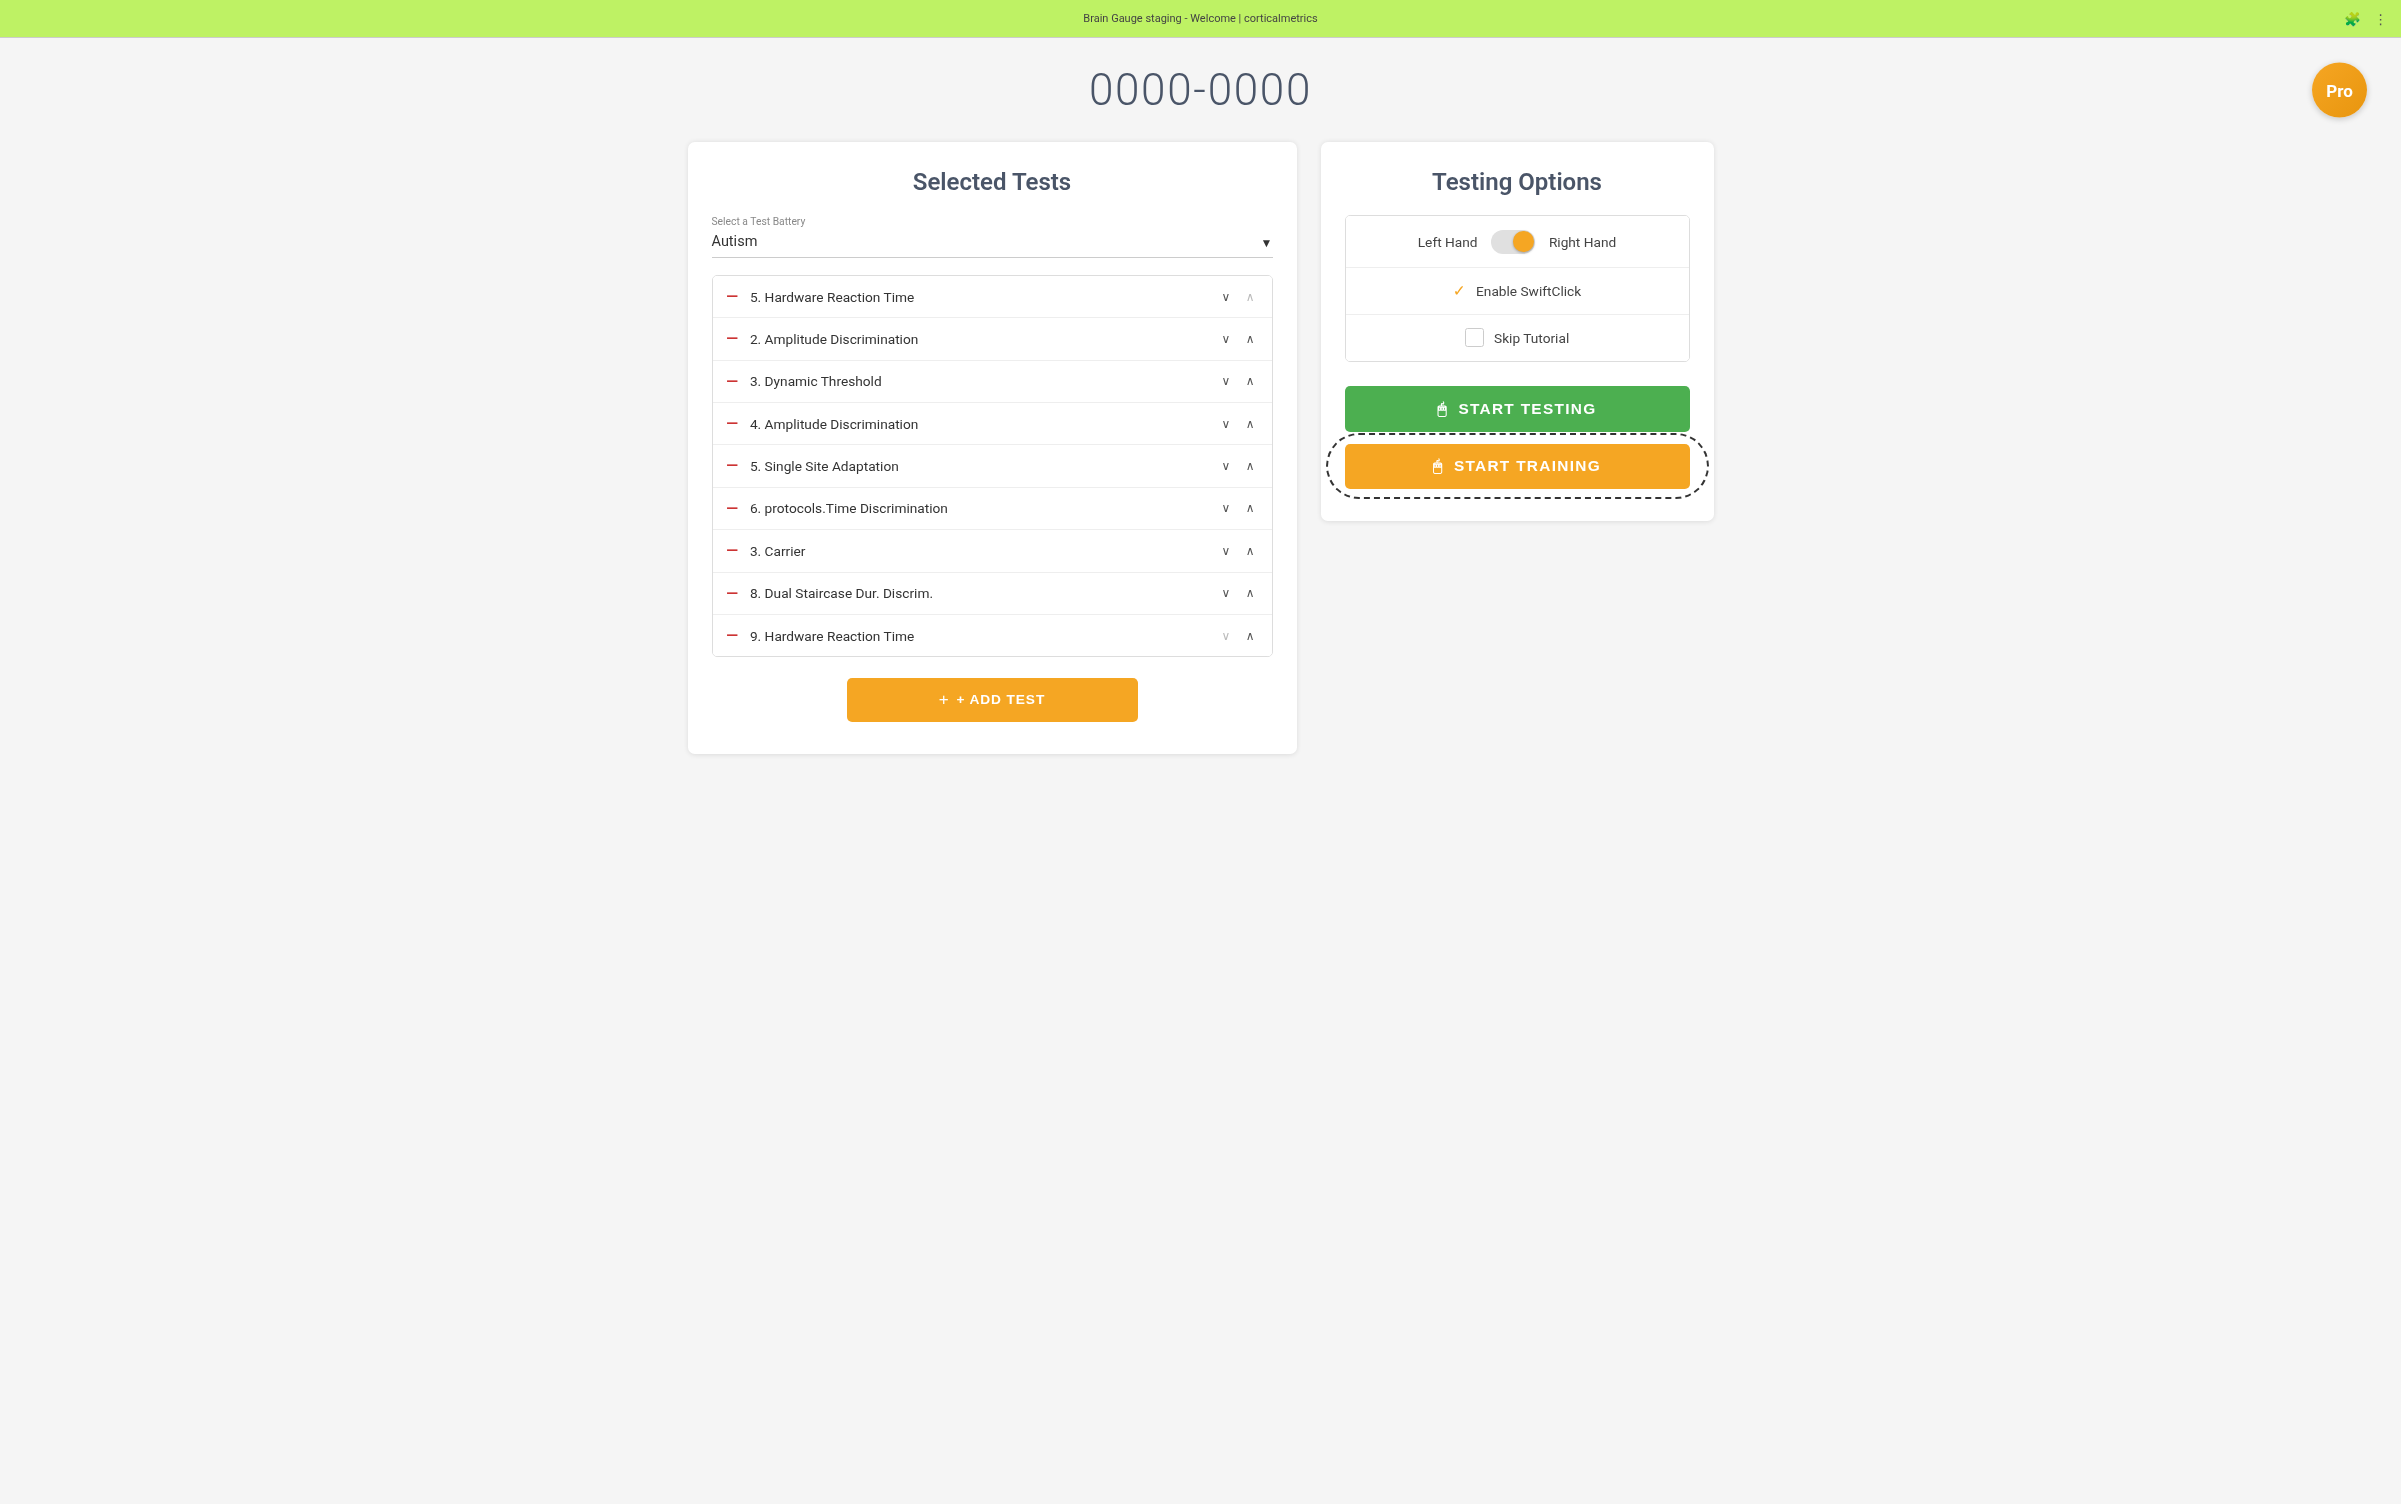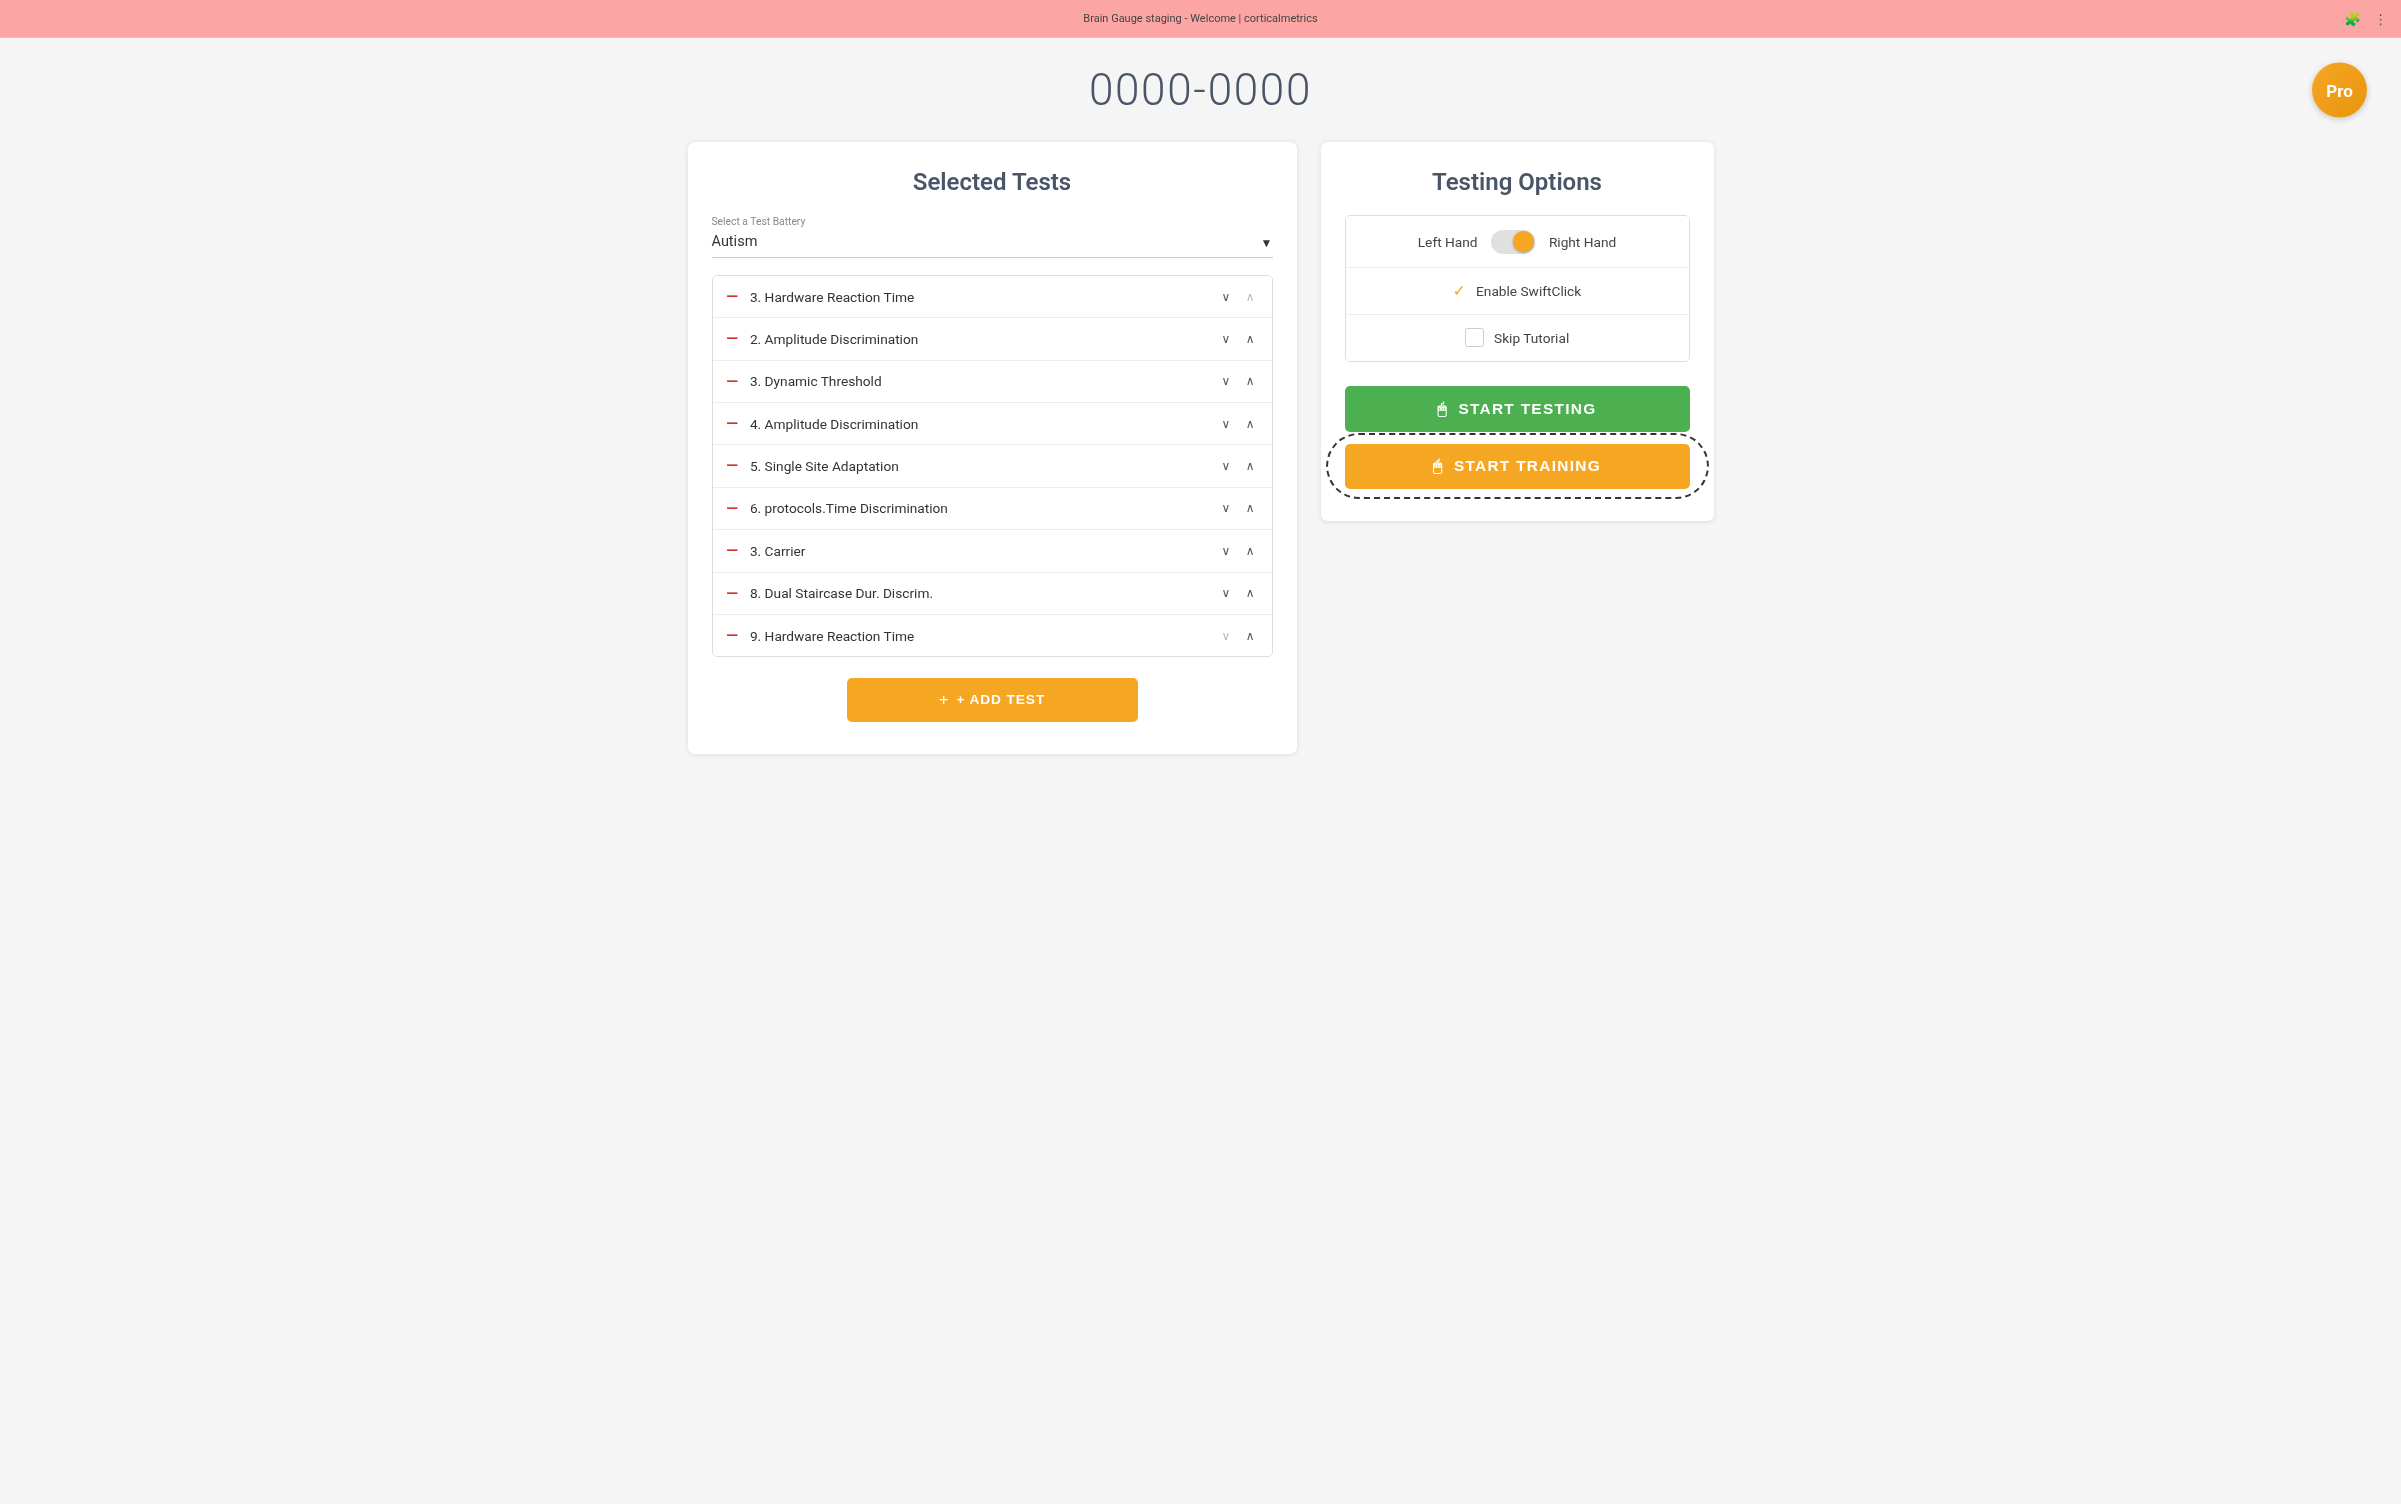--- a/index.html
+++ b/index.html
@@ -5,21 +5,21 @@
     * { box-sizing: border-box; margin: 0; padding: 0; }
 
     body {
       font-family: -apple-system, BlinkMacSystemFont, 'Segoe UI', Roboto, sans-serif;
       background: #f0f0f0;
       min-height: 100vh;
     }
 
     
     .browser-bar {
-      background: #fca5a5;
+      background: #bef264;
       height: 38px;
       display: flex;
       align-items: center;
       justify-content: center;
       border-bottom: 0.9px solid #ccc;
       position: relative;
     }
     .browser-title {
       font-size: 11px;
       color: #444;
@@ -375,21 +375,21 @@
       <p class="battery-label">Select a Test Battery</p>
       <div class="battery-select-wrapper">
         <span class="battery-select-value">Autism</span>
         <span class="battery-select-arrow">▼</span>
       </div>
 
       <div class="test-list">
 
         <div class="test-item">
           <span class="test-remove">—</span>
-          <span class="test-name">3. Hardware Reaction Time</span>
+          <span class="test-name">5. Hardware Reaction Time</span>
           <div class="test-controls">
             <span class="test-ctrl-btn">∨</span>
             <span class="test-ctrl-btn disabled">∧</span>
           </div>
         </div>
 
         <div class="test-item">
           <span class="test-remove">—</span>
           <span class="test-name">2. Amplitude Discrimination</span>
           <div class="test-controls">

